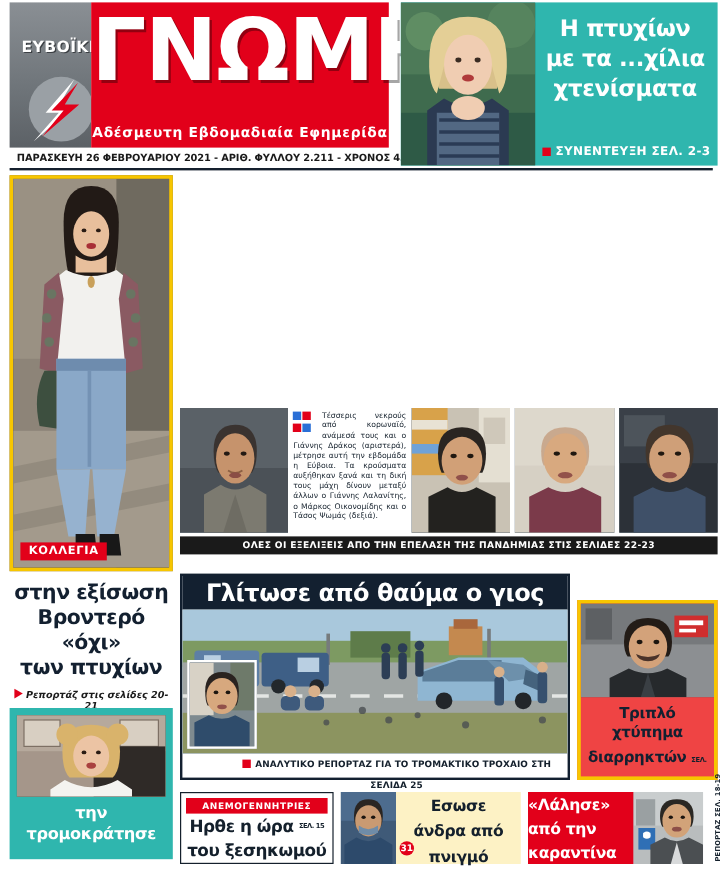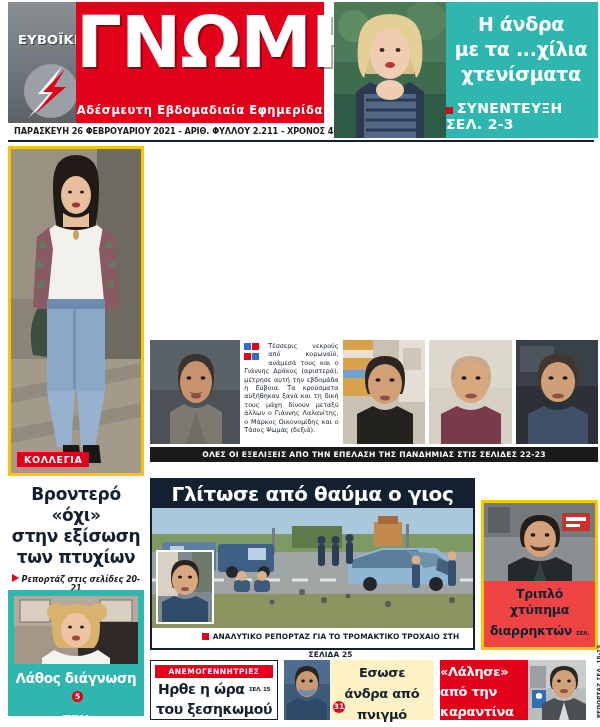--- a/index.html
+++ b/index.html
@@ -54,21 +54,21 @@
   .topbanner { position: absolute; left: 334px; top: 2px; width: 264px; height: 136px;
                background: #2fb6ae; display: flex; overflow: hidden; }
   .tb-photo { width: 112px; height: 136px; position: relative; overflow: hidden; background: #3b5a42; }
   .tb-text { flex: 1; position: relative; padding: 10px 8px 0 6px; }
   .tb-line {
     color: #ffffff; font-weight: bold; font-size: 19px; line-height: 25px;
     text-align: center; letter-spacing: -.3px;
   }
   .tb-ref {
     position: absolute; left: 0; bottom: 6px; width: 100%;
-    text-align: left; color: #ffffff; font-weight: bold; font-size: 14px;
+    text-align: center; color: #ffffff; font-weight: bold; font-size: 10px;
     letter-spacing: .3px;
   }
   .sq-red { display: inline-block; width: 7px; height: 7px; background: #e2001a; margin-right: 4px; vertical-align: -1px; }
 
   
   .mainhead {
     position: absolute; left: 150px; top: 146px; width: 448px; height: 186px;
     color: #132030; font-weight: bold;
     font-size: 82px; line-height: 90px; text-align: right;
     letter-spacing: -2px;
@@ -265,21 +265,21 @@
         <g stroke="#21304a" stroke-width="3" opacity=".8">
           <path d="M32 98 l50 0"></path>
             <path d="M32 108 l50 0"></path>
             <path d="M32 118 l50 0"></path>
             <path d="M32 128 l50 0"></path>
         </g>
         <ellipse cx="56" cy="88" rx="14" ry="10" fill="#f0cdb2"></ellipse>
       </svg>
     </div>
     <div class="tb-text">
-      <div class="tb-line">Η άνδρα</div>
+      <div class="tb-line">Η πτυχίων</div>
       <div class="tb-line">με τα ...χίλια</div>
       <div class="tb-line">χτενίσματα</div>
       <div class="tb-ref">
         <span class="sq-red"></span><span>ΣΥΝΕΝΤΕΥΞΗ ΣΕΛ. 2-3</span>
       </div>
     </div>
   </div>
 
 
   <div class="leftcol">
@@ -314,22 +314,22 @@
         <path d="M94 242 l-10 56 l-14 0 l-4 -56Z" fill="#96b2cf"></path>
         <rect x="62" y="160" width="3" height="80" fill="#7492b4"></rect>
         <path d="M26 160 q-10 20 -4 46 l14 2 l0 -48Z" fill="#3d4f3f"></path>
         <path d="M52 296 l16 0 l2 18 l-18 0Z" fill="#181818"></path>
         <path d="M72 296 l16 0 l2 18 l-18 0Z" fill="#181818"></path>
         <ellipse cx="65" cy="86" rx="3" ry="5" fill="#c9a05a"></ellipse>
       </svg>
       <div class="lc-badge">ΚΟΛΛΕΓΙΑ</div>
     </div>
     <div class="lc-story">
+      <div class="lc-title">στην εξίσωση</div>
       <div class="lc-title">Βροντερό «όχι»</div>
-      <div class="lc-title">στην εξίσωση</div>
       <div class="lc-title">των πτυχίων</div>
       <div class="lc-ref">
         <span class="tri-red"></span><span>Ρεπορτάζ στις σελίδες 20-21</span>
       </div>
     </div>
   </div>
 
   <div class="lc-teal">
     <div class="lc-teal-photo">
       <svg width="124" height="68" viewBox="0 0 124 68">
@@ -340,23 +340,20 @@
         <rect x="64" y="26" width="60" height="42" fill="#2f2a27"></rect>
         <path d="M38 30 q0 -22 24 -22 q24 0 24 22 q0 16 -6 22 l-36 0 q-6 -6 -6 -22Z" fill="#d9b36b"></path>
         <ellipse cx="62" cy="34" rx="15" ry="17" fill="#ecc4a4"></ellipse>
         <ellipse cx="56" cy="31" rx="2" ry="1.6" fill="#2a1c14"></ellipse>
         <ellipse cx="68" cy="31" rx="2" ry="1.6" fill="#2a1c14"></ellipse>
         <ellipse cx="62" cy="42" rx="4" ry="2.6" fill="#a9413f"></ellipse>
         <path d="M40 54 q22 12 44 0 l12 8 l0 6 l-68 0 l0 -6Z" fill="#f4f3f0"></path>
         <circle cx="42" cy="16" r="9" fill="#d9b36b"></circle>
         <circle cx="84" cy="16" r="9" fill="#d9b36b"></circle>
       </svg>
-    </div>
-    <div class="lc-teal-title">
-      <span>Λάθος διάγνωση</span><span class="circ-red">5</span>
     </div>
     <div class="lc-teal-title">την τρομοκράτησε</div>
   </div>
 
   <div class="covidstrip">
     <div class="cs-row">
       <div class="cs-ph p1">
         <svg width="92" height="104" viewBox="0 0 92 104">
           <rect width="92" height="104" fill="#4b5157"></rect>
           <rect x="0" y="0" width="92" height="50" fill="#5a6167"></rect>

